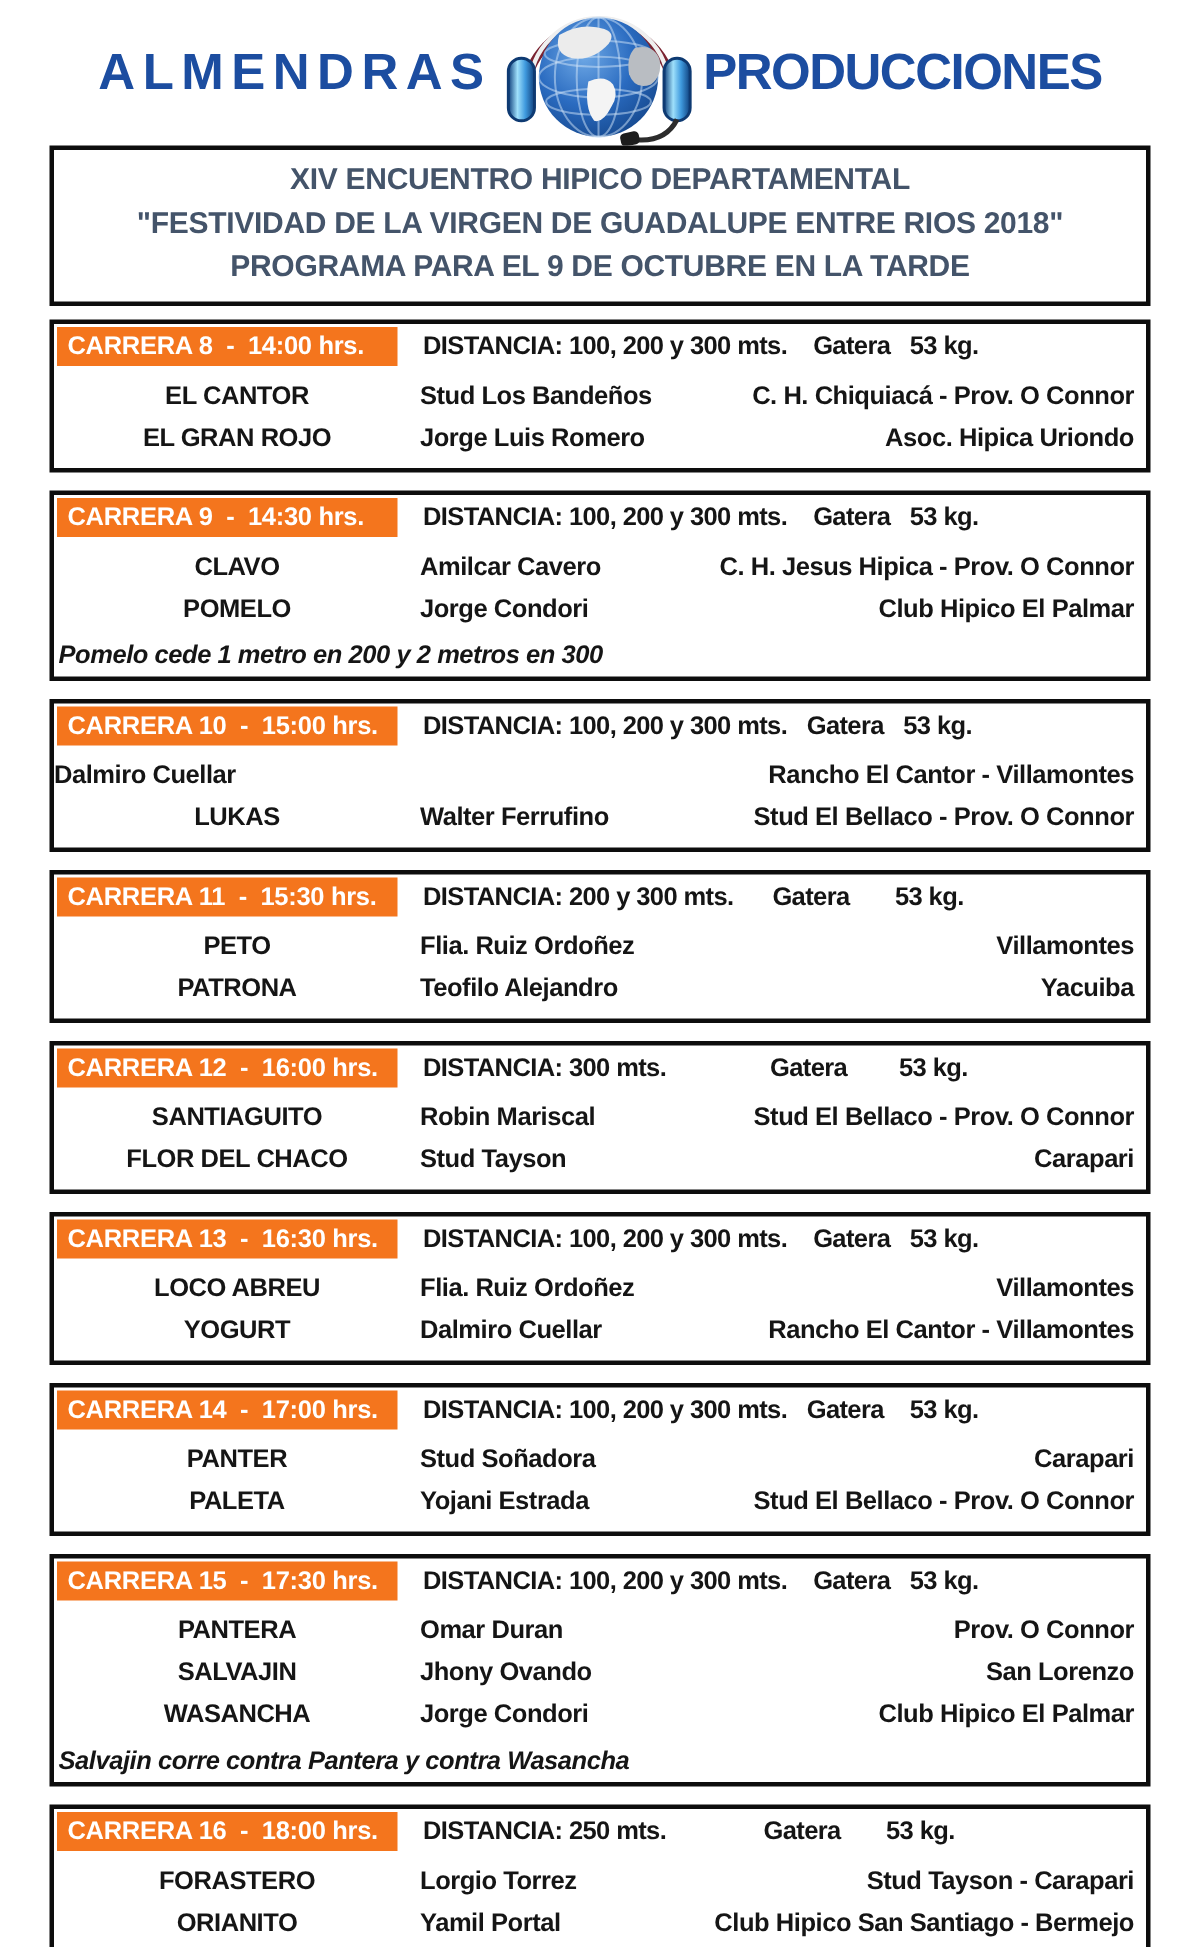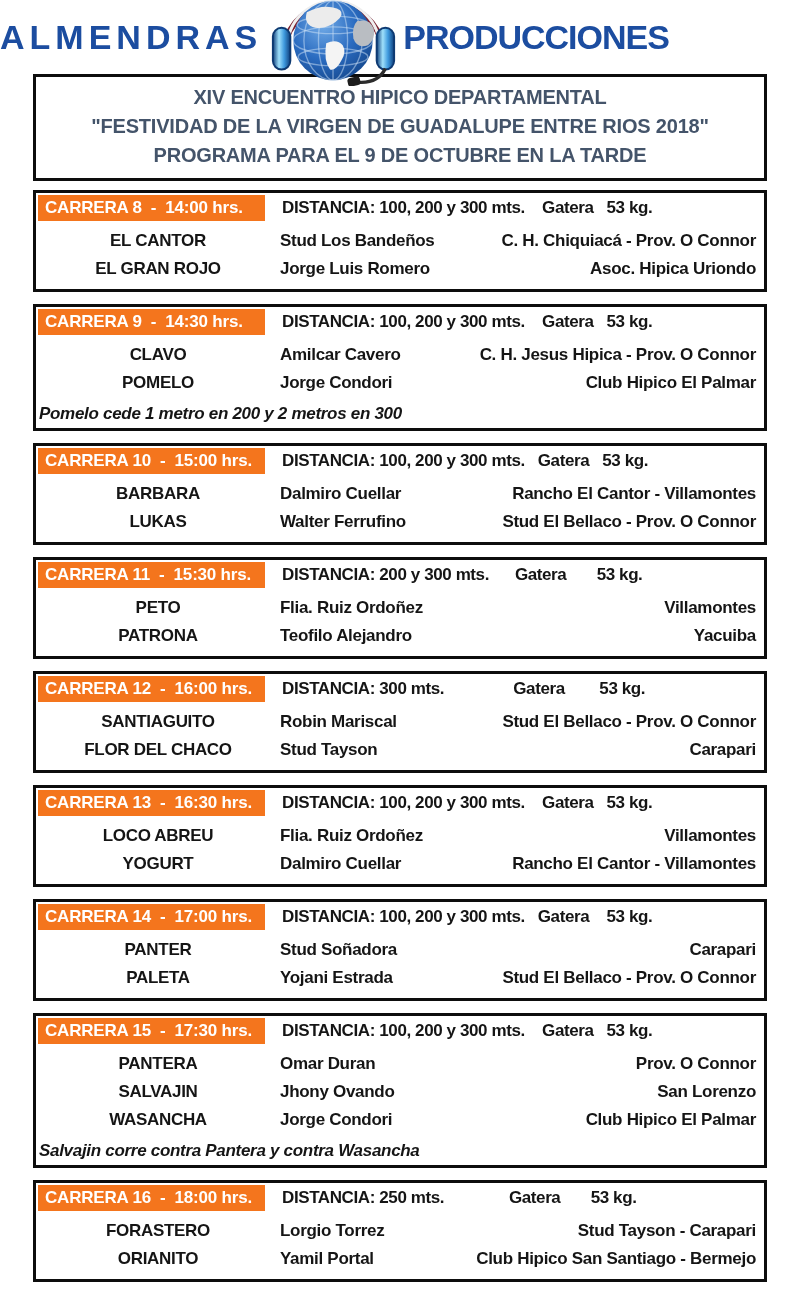--- a/index.html
+++ b/index.html
@@ -9,21 +9,21 @@
     color:#111;
     --orange:#F4751D;
     --brandblue:#1C4DA0;
     --titleblue:#44546A;
     --border:#0d0d0d;
   }
   .page{width:800px;}
 
   
   .brand-header{
-    height:74px;display:flex;align-items:center;border-radius:27px;
+    height:97px;display:flex;align-items:center;justify-content:center;border-radius:27px;
   }
   .brand-word{
     font-weight:700;font-size:34px;color:var(--brandblue);white-space:nowrap;
   }
   .brand-left{letter-spacing:5px;margin-right:4px;}
   .brand-right{letter-spacing:-1px;margin-left:2px;}
   .logo-svg{display:block;}
 
   
   .title-box{
@@ -161,21 +161,20 @@
   <div class="race-note">Pomelo cede 1 metro en 200 y 2 metros en 300</div>
       </section>
 
   <section class="race">
     <div class="race-header">
       <div class="race-label">CARRERA 10  -  15:00 hrs.</div>
       <div class="race-distance">DISTANCIA: 100, 200 y 300 mts.   Gatera   53 kg.</div>
     </div>
     <div class="race-entries">
           <div class="entry">
-            <span class="horse">BARBARA</span>
             <span class="owner">Dalmiro Cuellar</span>
             <span class="club">Rancho El Cantor - Villamontes</span>
           </div>
           <div class="entry">
             <span class="horse">LUKAS</span>
             <span class="owner">Walter Ferrufino</span>
             <span class="club">Stud El Bellaco - Prov. O Connor</span>
           </div>
         </div>
   </section>

